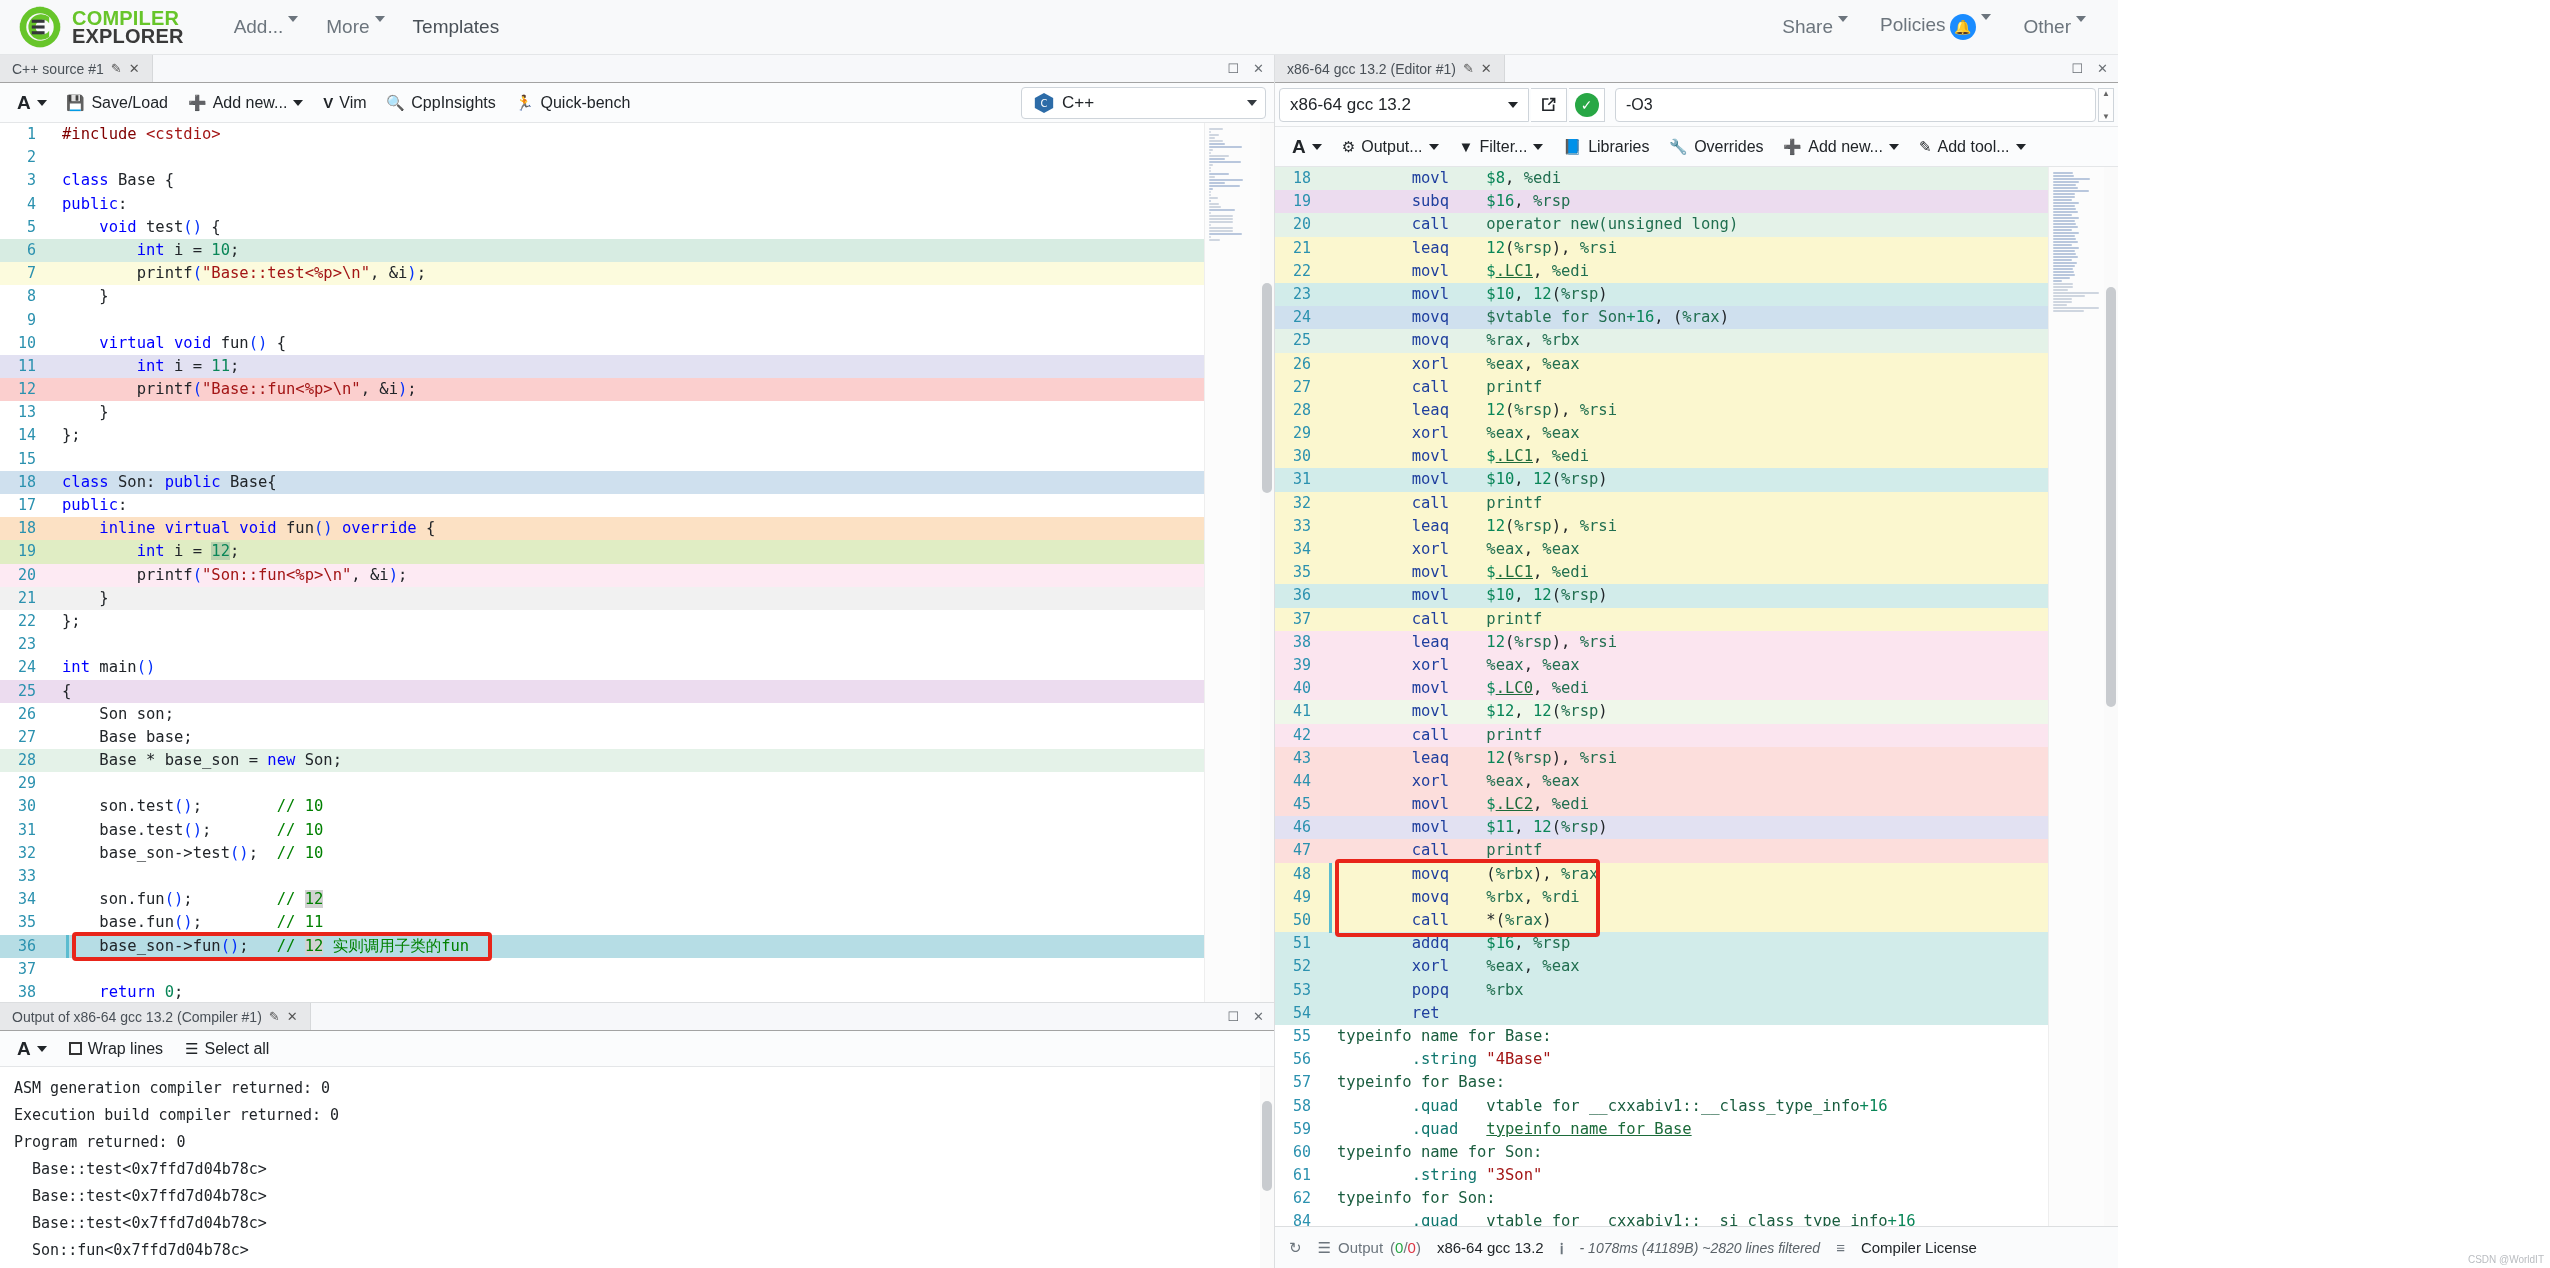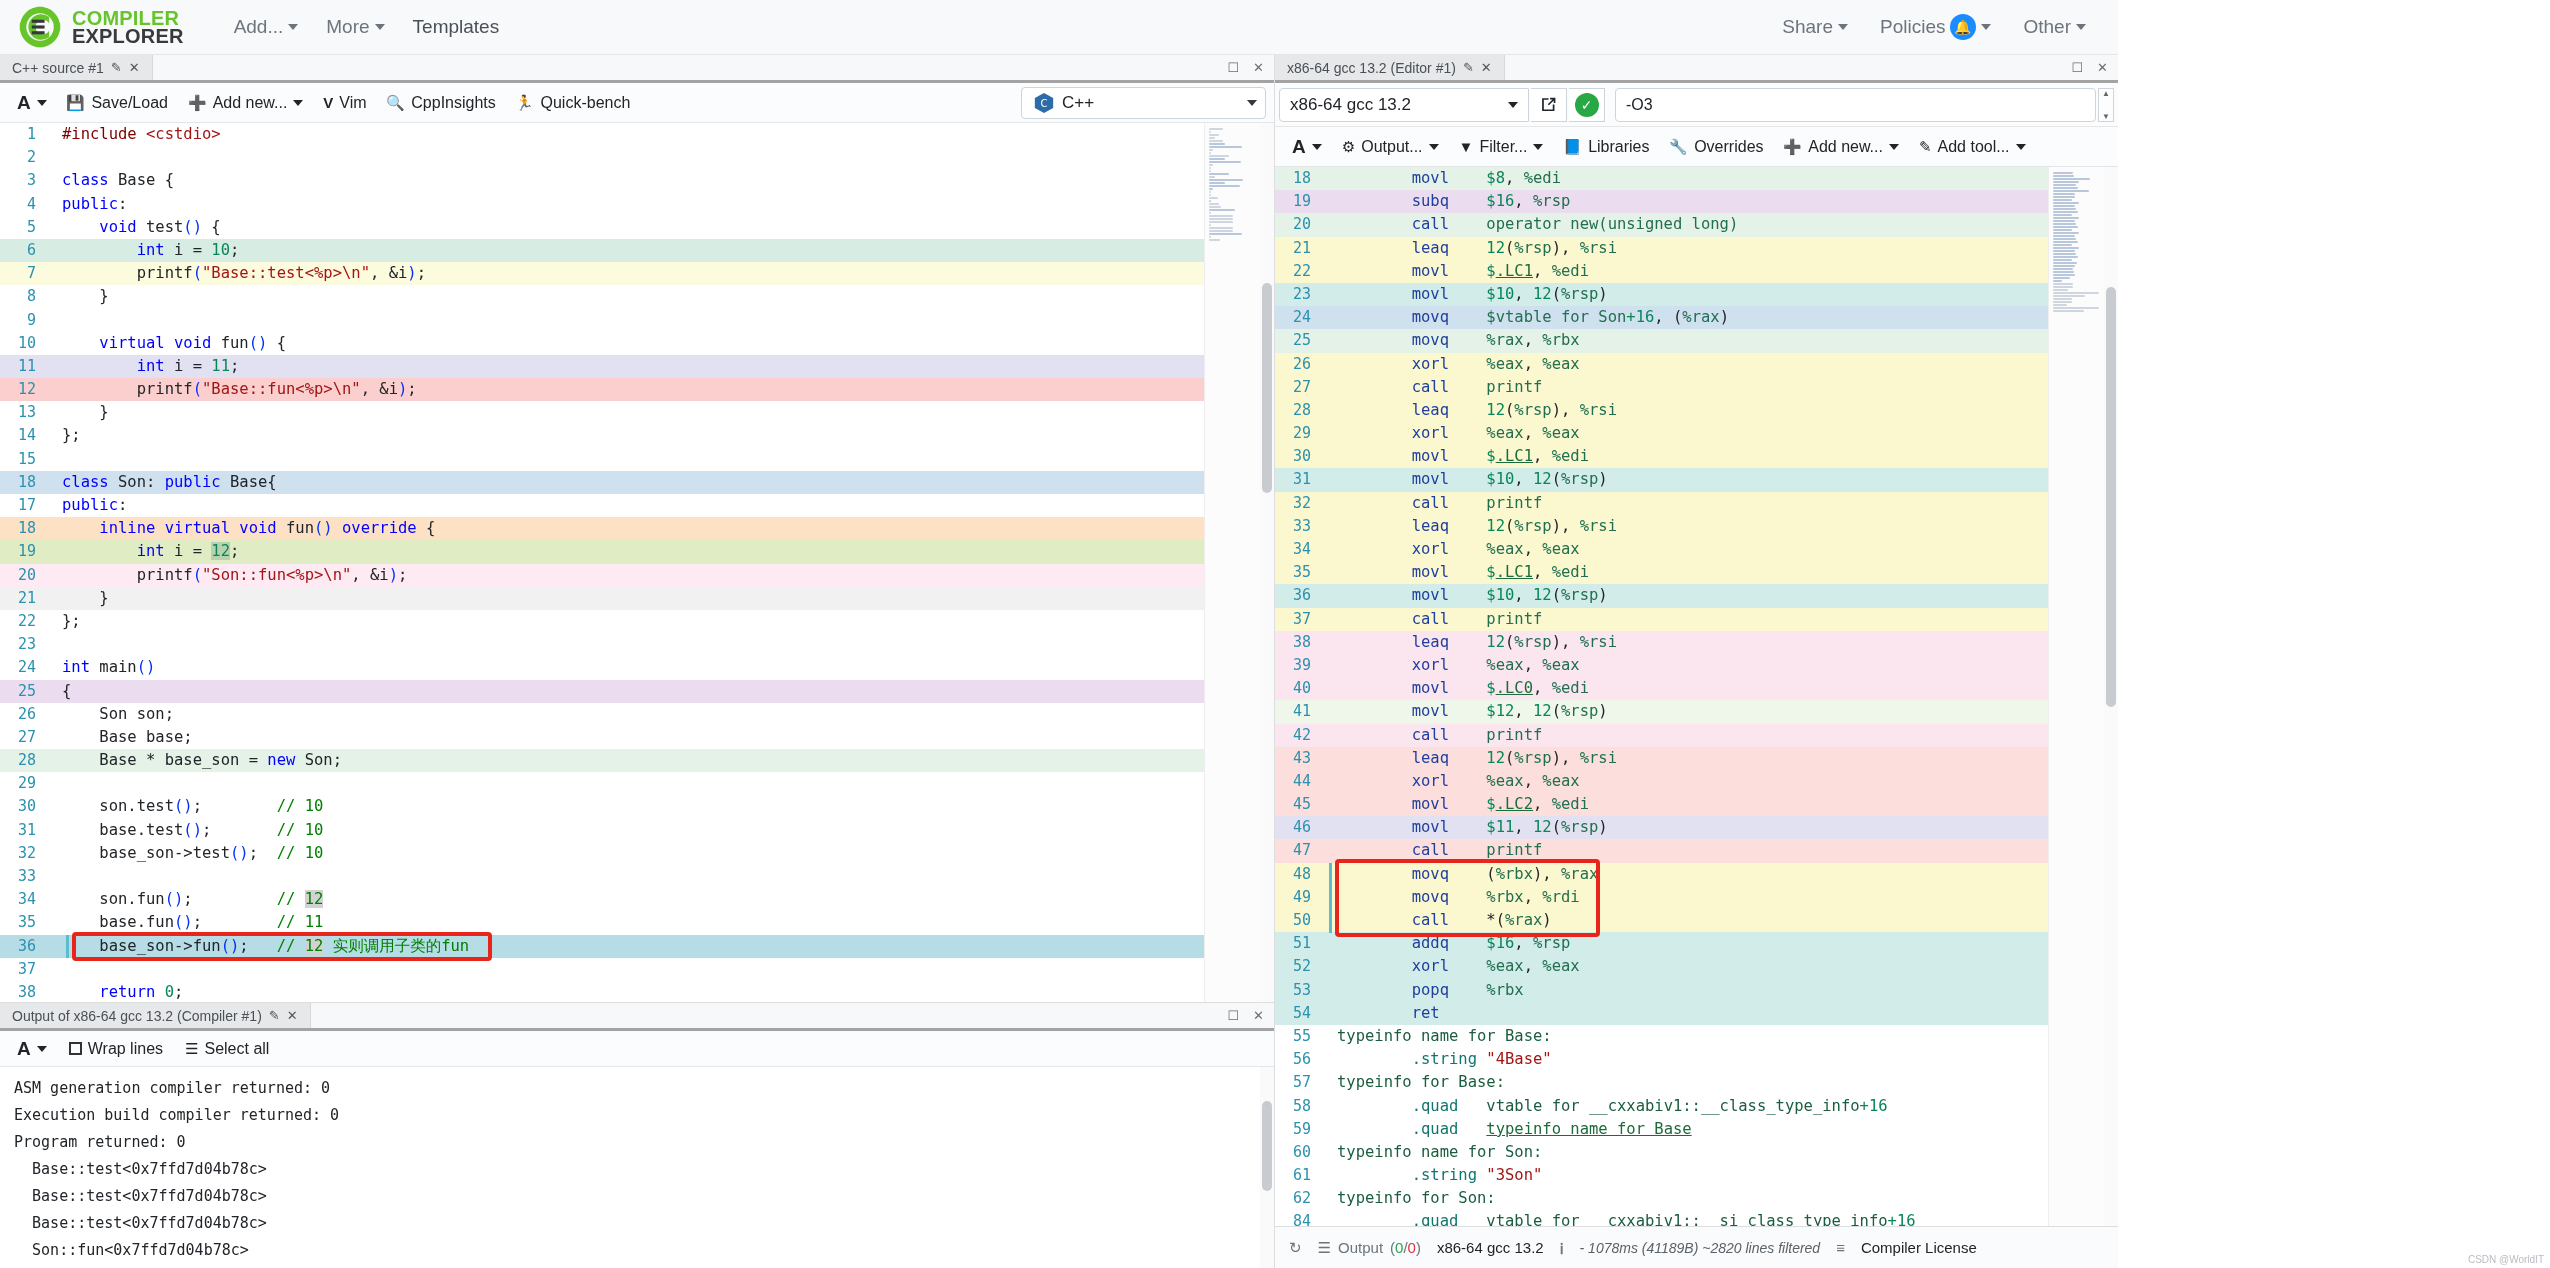--- a/index.html
+++ b/index.html
@@ -19,40 +19,40 @@
   .brand-logo { width: 44px; height: 44px; flex: 0 0 44px; }
   .brand-text { display: flex; flex-direction: column; line-height: 0.92; }
   .brand-text .l1, .brand-text .l2 {
     font-weight: bold; font-size: 20px; letter-spacing: 0.2px;
     font-family: "Liberation Sans", sans-serif;
   }
   .brand-text .l1 { color: #67c52a; }
   .brand-text .l2 { color: #3a3a3a; }
   .nav-item {
     font-size: 19px; color: #6c757d; padding: 6px 14px; cursor: pointer;
-    display: flex; align-items: center; gap: 5px; white-space: nowrap;
+    display: flex; align-items: flex-start; gap: 5px; white-space: nowrap;
   }
   .nav-item.dark { color: #495057; }
   .caret { width:0;height:0;border-left:5px solid transparent;border-right:5px solid transparent;border-top:6px solid currentColor; display:inline-block; }
   .nav-right { margin-left: auto; display: flex; align-items: center; gap: 4px; }
   .bell {
     width: 26px; height: 26px; border-radius: 50%; background: #1a8cff;
     display: inline-flex; align-items: center; justify-content: center; color: #fff; font-size: 14px;
   }
 
   
   .main { flex: 1 1 auto; display: flex; min-height: 0; }
   .left-col { width: 1275px; flex: 0 0 1275px; display: flex; flex-direction: column; min-width: 0; border-right: 1px solid #dcdee0;}
   .right-col { flex: 1 1 auto; display: flex; flex-direction: column; min-width: 0; }
 
   
   .pane { display: flex; flex-direction: column; min-height: 0; background: #fff; }
   .pane-tabs {
     height: 28px; flex: 0 0 28px; background: #f7f8fa; display: flex; align-items: stretch;
-    border-bottom: 3px solid #a3a3a3; position: relative;
+    border-bottom: 1px solid #a3a3a3; position: relative;
   }
   .tab {
     background: #e7e8ea; display: flex; align-items: center; gap: 7px;
     padding: 0 12px; font-size: 14px; color: #495057; border-right: 1px solid #d6d8da;
     cursor: pointer; white-space: nowrap;
   }
   .tab-icon { font-size: 13px; color: #555; cursor: pointer; }
   .pane-tabs-right { margin-left: auto; display: flex; align-items: center; gap: 14px; padding-right: 10px; color:#6a6f75; font-size: 13px;}
   .pane-tabs-right span { cursor: pointer; }
 

